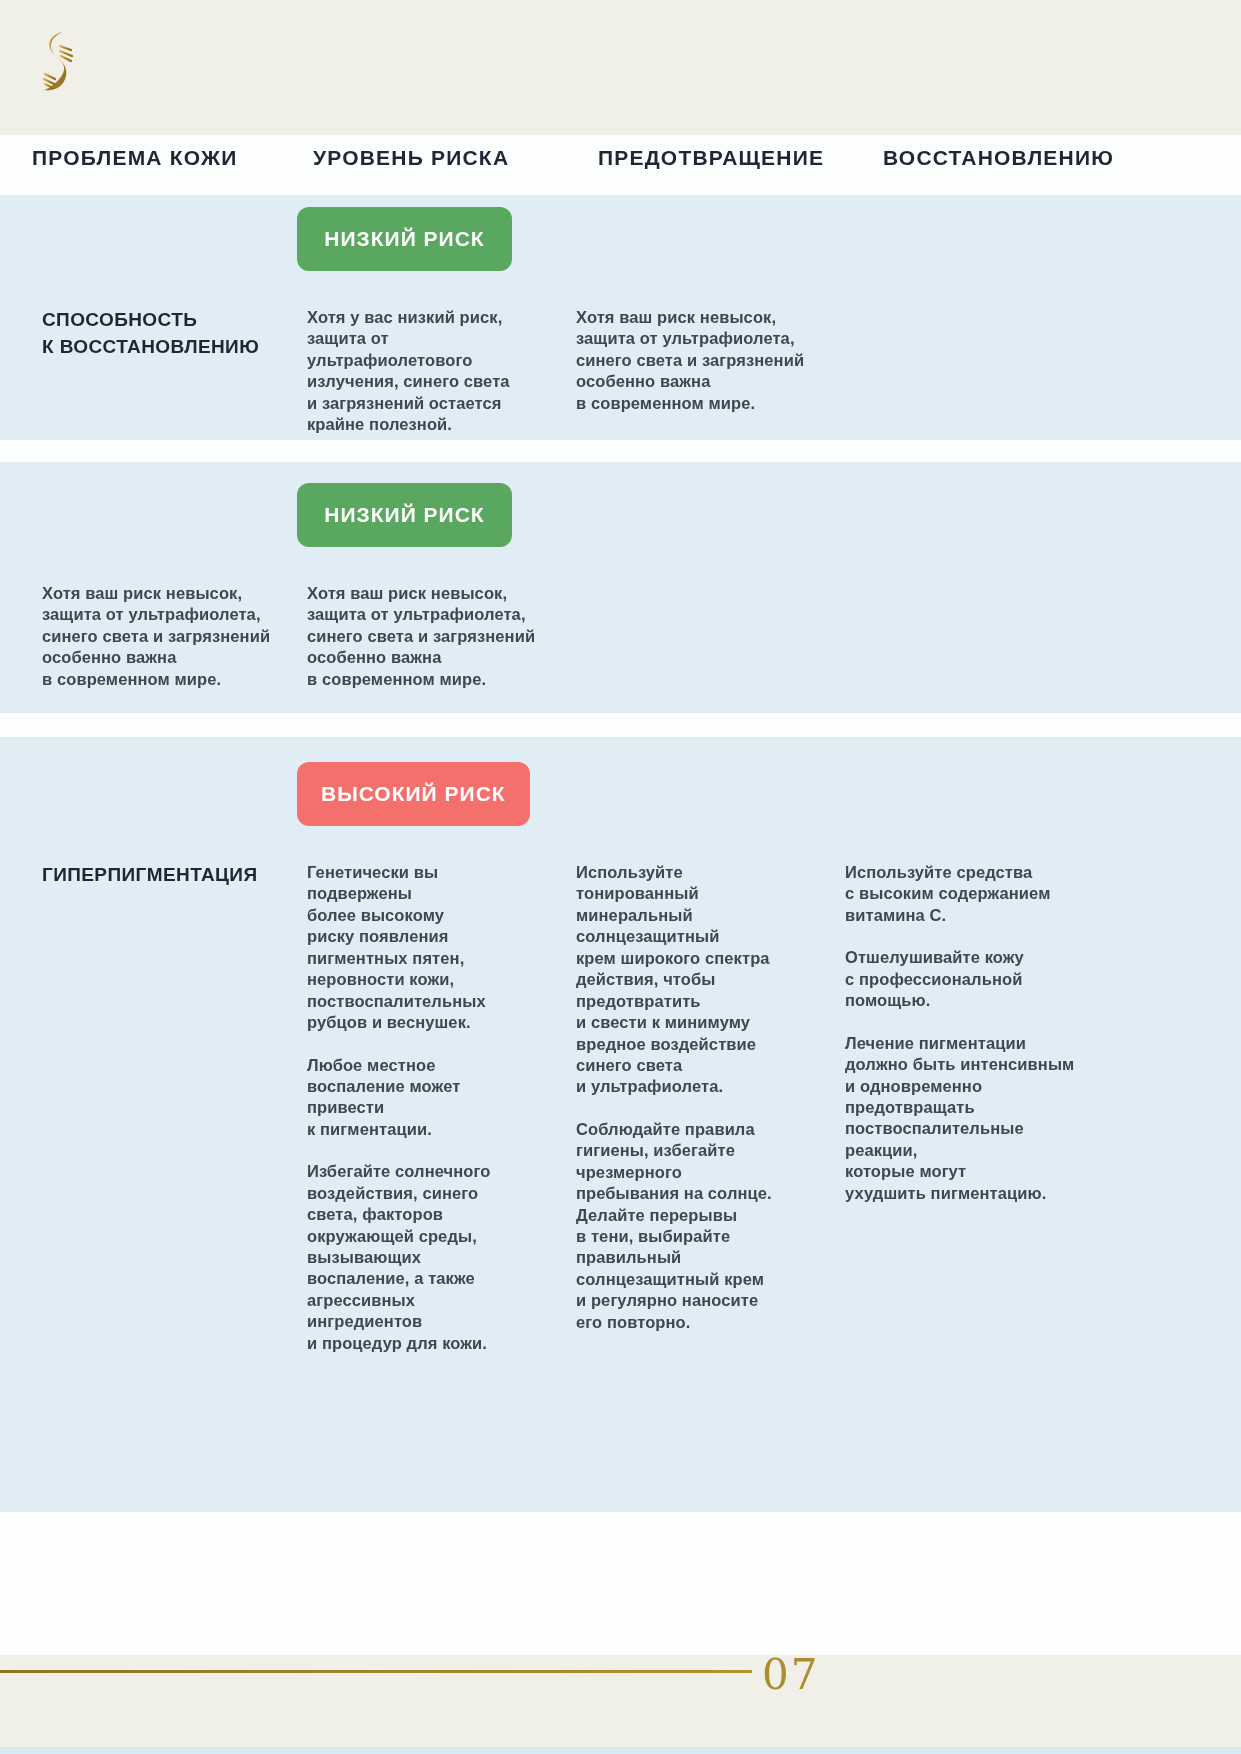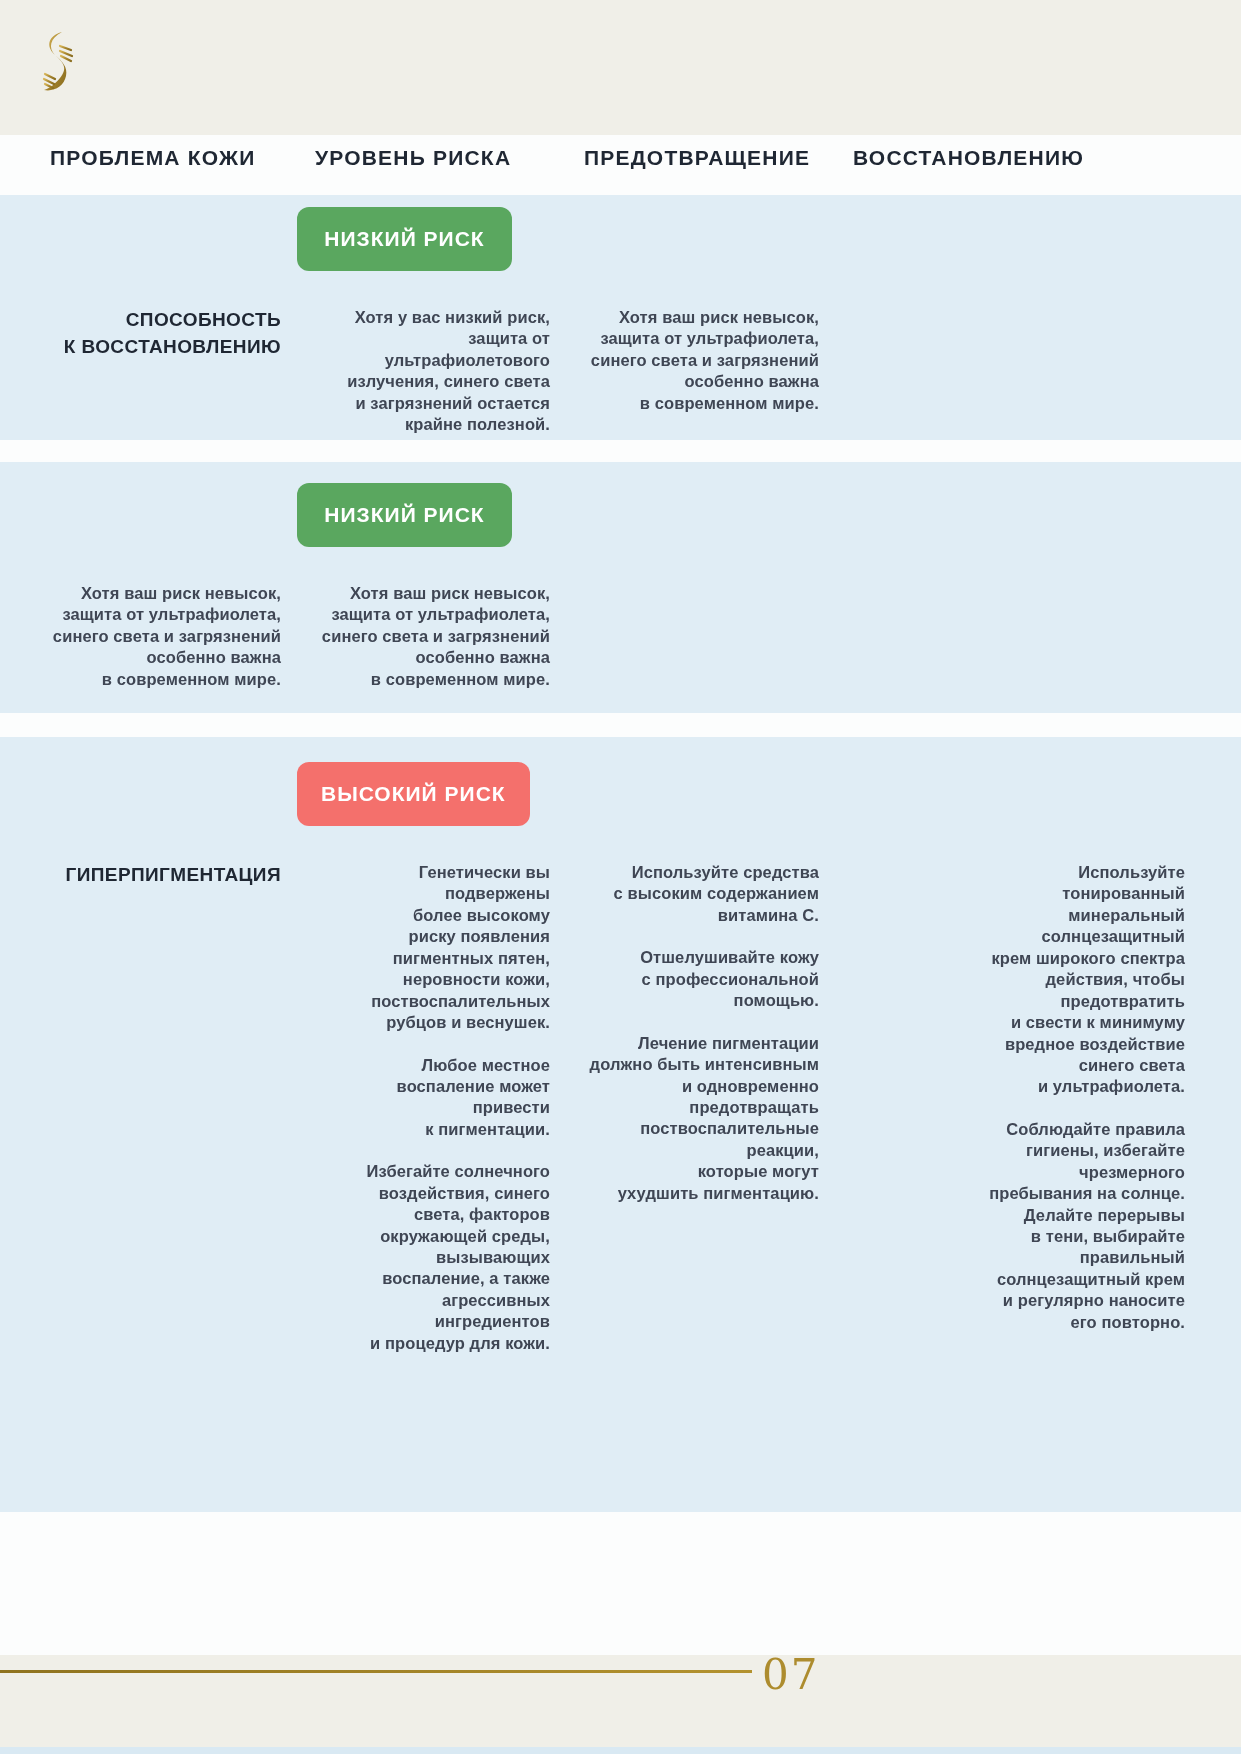--- a/index.html
+++ b/index.html
@@ -9,22 +9,23 @@
     background:#F0EFE8;overflow:hidden;
   }
   
   .content-bg{position:absolute;left:0;top:135px;width:1241px;height:1520px;background:#FCFDFD;}
   
   .logo{position:absolute;left:38px;top:30px;width:40px;height:68px;}
   
   .table-header{
     position:absolute;left:0;top:135px;width:1017px;height:46px;
     display:grid;grid-template-columns:265px 269px 269px 1fr;
-    padding:0 30px 0 50px;box-sizing:border-box;align-items:center;
+    padding:0 30px 0 32px;box-sizing:border-box;align-items:center;
     background:#FCFDFD;
+    gap:16px;
   }
   .th{
     font-size:21px;font-weight:bold;color:#1F2733;letter-spacing:1.2px;
     white-space:nowrap;
   }
   
   .panel{
     position:absolute;left:0;width:1241px;background:#E0EDF5;
     box-sizing:border-box;
   }
@@ -41,21 +42,21 @@
     display:flex;align-items:center;justify-content:center;
     color:#FFFFFF;font-size:21px;font-weight:bold;letter-spacing:1px;
     box-sizing:border-box;padding:0 24px;margin-left:-10px;
     white-space:nowrap;
   }
   .badge.low{background:#5AA75F;}
   .badge.high{background:#F4706C;}
   .badge-row-1{padding-top:12px;}
   .badge-row-2{padding-top:21px;}
   .badge-row-3{padding-top:25px;}
-  .content-row{margin-top:36px;text-align:right;}
+  .content-row{margin-top:36px;}
   .cell{padding-right:26px;box-sizing:border-box;}
   .problem-title{
     font-size:19px;font-weight:bold;color:#1F2733;line-height:1.4;
     letter-spacing:0.4px;white-space:pre-line;
   }
   .body-text p{
     margin:0 0 21px 0;font-size:16.5px;color:#3F4654;line-height:1.3;
     letter-spacing:0.1px;white-space:pre-line;font-weight:bold;
   }
   .body-text p:last-child{margin-bottom:0;}
@@ -180,36 +181,20 @@
 воздействия, синего
 света, факторов
 окружающей среды,
 вызывающих
 воспаление, а также
 агрессивных
 ингредиентов
 и процедур для кожи.</p>
       </div>
       <div class="cell body-text">
-        <p>Используйте средства
-с высоким содержанием
-витамина C.</p>
-        <p>Отшелушивайте кожу
-с профессиональной
-помощью.</p>
-        <p>Лечение пигментации
-должно быть интенсивным
-и одновременно
-предотвращать
-поствоспалительные
-реакции,
-которые могут
-ухудшить пигментацию.</p>
-      </div>
-      <div class="cell body-text">
         <p>Используйте
 тонированный
 минеральный
 солнцезащитный
 крем широкого спектра
 действия, чтобы
 предотвратить
 и свести к минимуму
 вредное воздействие
 синего света
@@ -218,20 +203,36 @@
 гигиены, избегайте
 чрезмерного
 пребывания на солнце.
 Делайте перерывы
 в тени, выбирайте
 правильный
 солнцезащитный крем
 и регулярно наносите
 его повторно.</p>
       </div>
+      <div class="cell body-text">
+        <p>Используйте средства
+с высоким содержанием
+витамина C.</p>
+        <p>Отшелушивайте кожу
+с профессиональной
+помощью.</p>
+        <p>Лечение пигментации
+должно быть интенсивным
+и одновременно
+предотвращать
+поствоспалительные
+реакции,
+которые могут
+ухудшить пигментацию.</p>
+      </div>
     </div>
   </section>
 
   <div class="footer-rule"></div>
   <div class="page-number">07</div>
   <div class="bottom-strip"></div>
 
 </div>
 
 </body></html>

